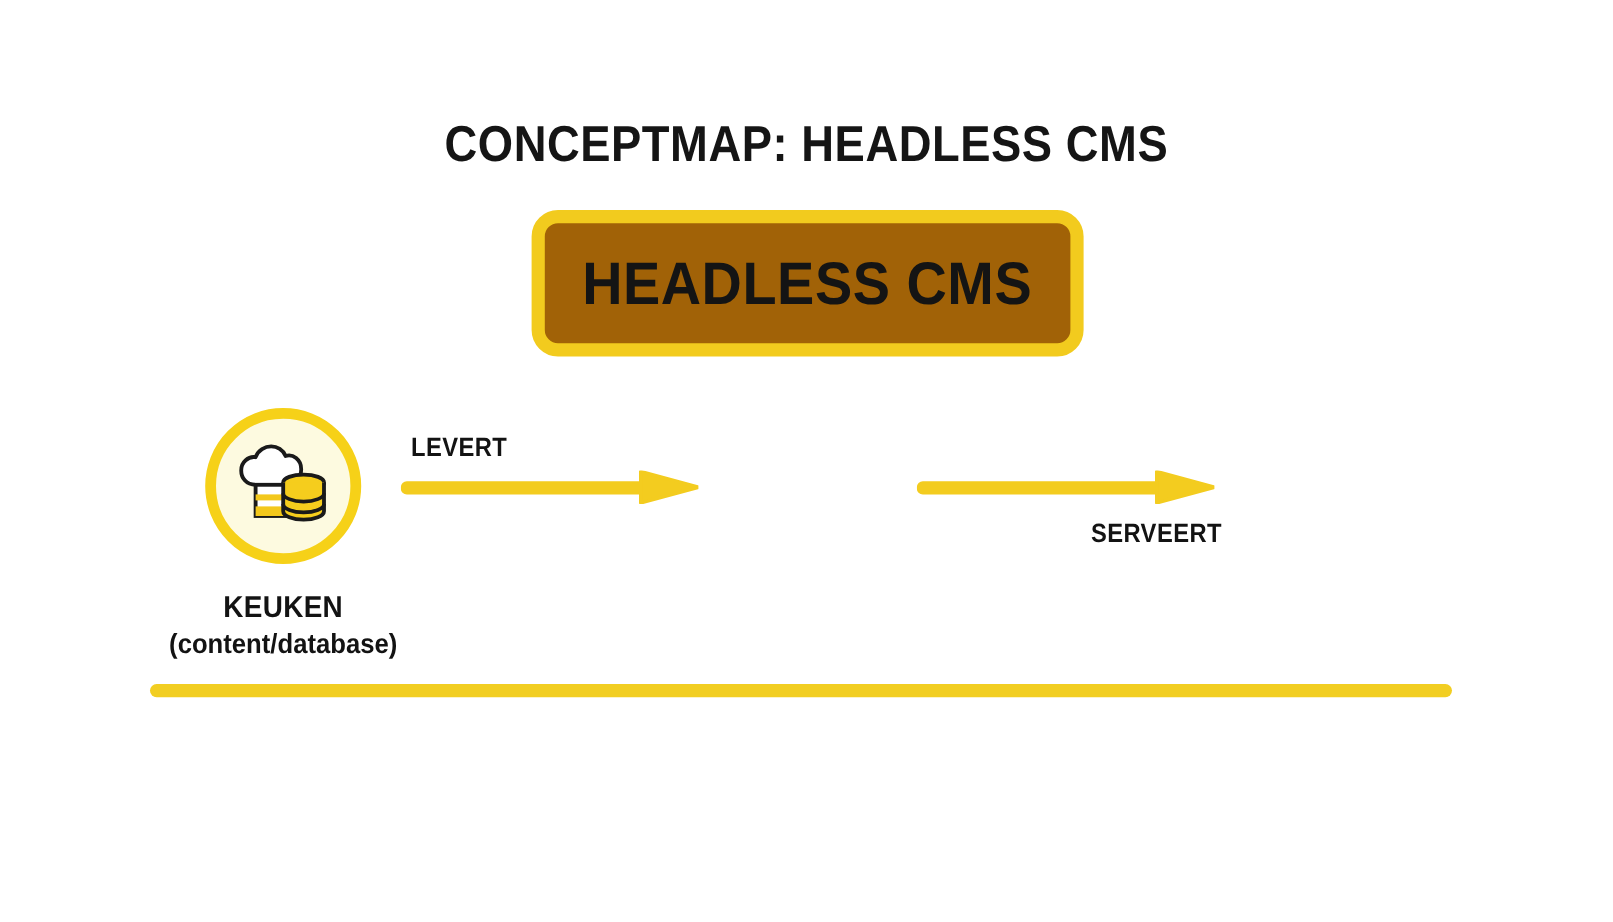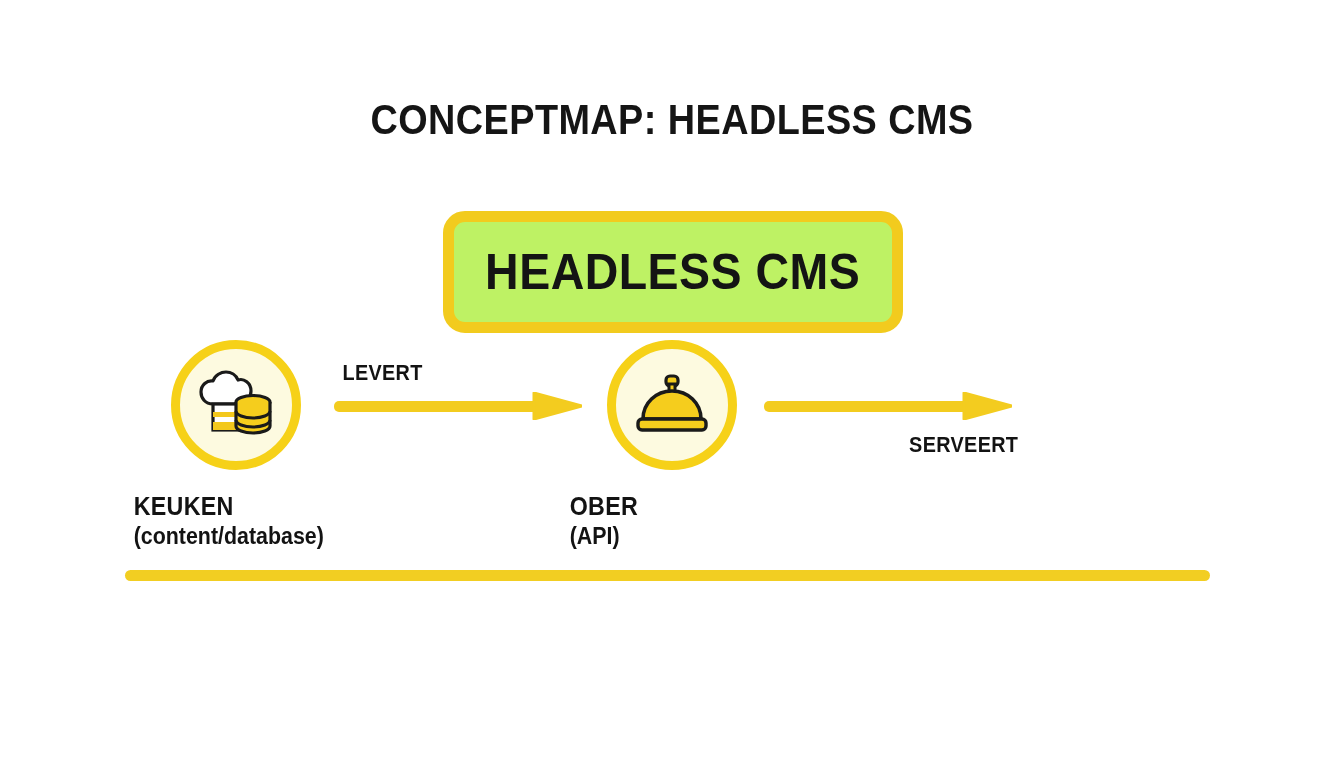--- a/index.html
+++ b/index.html
@@ -39,43 +39,43 @@
   }
 
   
   .concept-box {
     position: absolute;
     left: 443px;
     top: 175px;
     width: 460px;
     height: 122px;
     box-sizing: border-box;
-    background: #bef264;
+    background: #a16207;
     border: 11px solid #F2CB1E;
     border-radius: 22px;
     display: flex;
     align-items: center;
     justify-content: center;
-    margin-top: 36px;
   }
   .concept-box-label {
     font-family: "Liberation Sans Narrow", "Liberation Sans", sans-serif;
     font-size: 50px;
     font-weight: 700;
     color: #141414;
     letter-spacing: 0.5px;
     transform: scaleX(0.93);
     white-space: nowrap;
   }
 
   
   .node {
     position: absolute;
     width: 220px;
     top: 340px;
+    text-align: center;
   }
   .node-circle {
     width: 130px;
     height: 130px;
     margin: 0 auto;
     box-sizing: border-box;
     border-radius: 50%;
     background: #FDFAE0;
     border: 9px solid #F6D118;
     display: flex;
@@ -186,37 +186,20 @@
           <path d="M39 32 L39 56 C39 60 47 63 56 63 C65 63 73 60 73 56 L73 32" fill="#F5CD1D" stroke="#1A1A1A" stroke-width="3.2" stroke-linejoin="round"></path>
           <path d="M39 41 C39 45 47 48 56 48 C65 48 73 45 73 41" fill="none" stroke="#1A1A1A" stroke-width="3"></path>
           <path d="M39 50 C39 54 47 57 56 57 C65 57 73 54 73 50" fill="none" stroke="#1A1A1A" stroke-width="3"></path>
         </svg>
       </span>
     </div>
     <div class="node-caption">KEUKEN</div>
     <div class="node-subcaption">(content/database)</div>
   </div>
 
-  <div class="node" style="left:562px;">
-    <div class="node-circle">
-      <span class="node-icon">
-        <svg width="74" height="64" viewBox="0 0 74 64">
-
-          <rect x="31" y="3" width="12" height="10" rx="4" fill="#F5CD1D" stroke="#1A1A1A" stroke-width="3.2"></rect>
-          <rect x="34" y="11" width="6" height="8" fill="#F5CD1D" stroke="#1A1A1A" stroke-width="3"></rect>
-
-          <path d="M8 46 C8 30 21 18 37 18 C53 18 66 30 66 46 Z" fill="#F5CD1D" stroke="#1A1A1A" stroke-width="3.6" stroke-linejoin="round"></path>
-
-          <rect x="3" y="46" width="68" height="11" rx="4" fill="#F5CD1D" stroke="#1A1A1A" stroke-width="3.4"></rect>
-        </svg>
-      </span>
-    </div>
-    <div class="node-caption">OBER</div>
-    <div class="node-subcaption">(API)</div>
-  </div>
 
 
   <div class="arrow" style="left:334px;">
     <svg width="248" height="28" viewBox="0 0 248 28">
       <rect x="0" y="9" width="206" height="11" rx="5" fill="#F3CC1F"></rect>
       <path d="M200 1 L248 14 L200 27 Z" fill="#F3CC1F" stroke="#F3CC1F" stroke-width="3" stroke-linejoin="round"></path>
     </svg>
   </div>
   <div class="arrow-label" style="left:338px; top:360px;">LEVERT</div>
 

